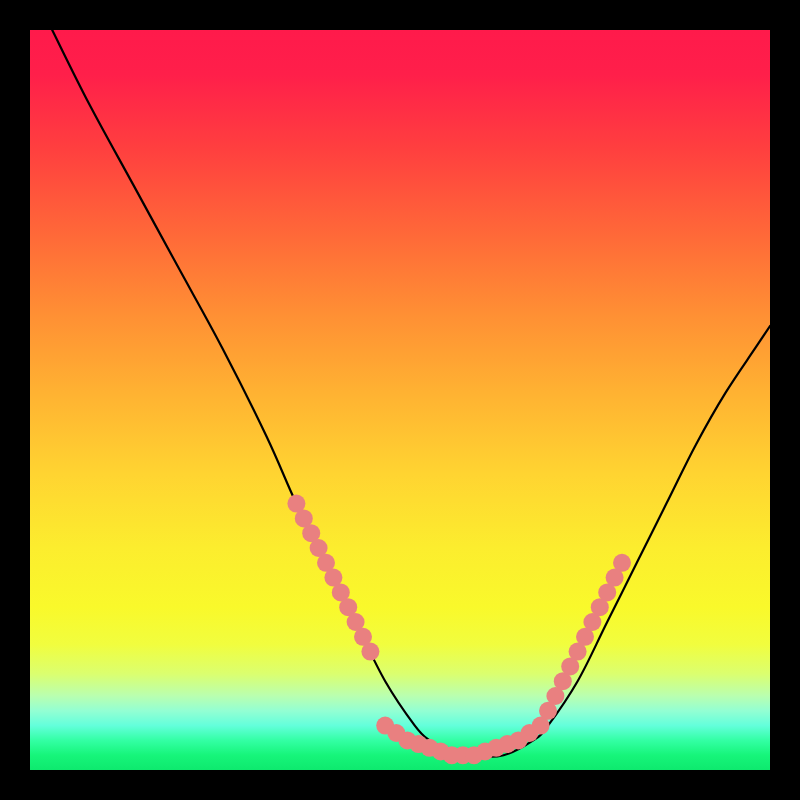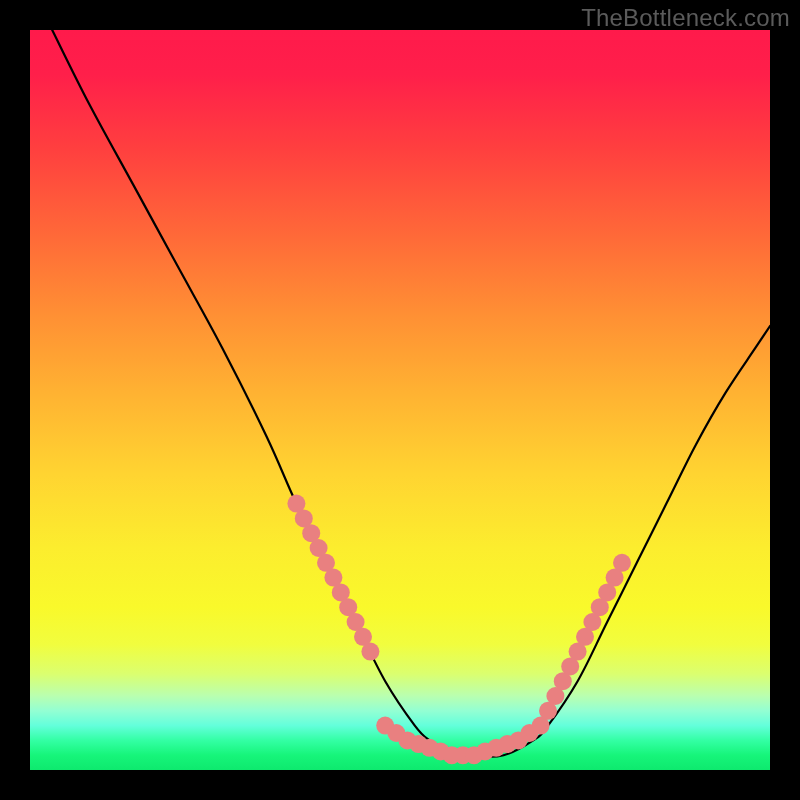--- a/index.html
+++ b/index.html
@@ -56,21 +56,20 @@
     position: absolute;
     inset: 0;
     width: 740px;
     height: 740px;
   }
 </style>
 </head>
 <body>
 
 <div class="stage">
-  <div class="watermark">TheBottleneck.com</div>
 
   <div class="plot-frame">
     <div class="gradient"></div>
     <svg class="curve" viewBox="0 0 740 740" preserveAspectRatio="none">
       <path id="main-curve" d="M 22.2 0.0 C 28.9 13.3, 44.5 46.0, 59.2 74.0 C 73.9 102.0, 87.6 126.1, 103.6 155.4 C 119.6 184.7, 132.0 207.5, 148.0 236.8 C 164.0 266.1, 176.4 287.6, 192.4 318.2 C 208.4 348.8, 223.5 379.0, 236.8 407.0 C 250.1 435.0, 255.7 451.0, 266.4 473.6 C 277.1 496.2, 285.3 511.5, 296.0 532.8 C 306.7 554.1, 314.9 570.7, 325.6 592.0 C 336.3 613.3, 344.5 632.6, 355.2 651.2 C 365.9 669.8, 376.8 684.9, 384.8 695.6 C 392.8 706.3, 394.3 706.4, 399.6 710.4 C 404.9 714.4, 406.4 715.1, 414.4 717.8 C 422.4 720.5, 433.3 723.9, 444.0 725.2 C 454.7 726.5, 462.9 727.9, 473.6 725.2 C 484.3 722.5, 495.2 715.7, 503.2 710.4 C 511.2 705.1, 510.0 706.3, 518.0 695.6 C 526.0 684.9, 536.9 669.8, 547.6 651.2 C 558.3 632.6, 566.5 613.3, 577.2 592.0 C 587.9 570.7, 596.1 554.1, 606.8 532.8 C 617.5 511.5, 625.7 494.9, 636.4 473.6 C 647.1 452.3, 655.3 434.4, 666.0 414.4 C 676.7 394.4, 684.9 379.9, 695.6 362.6 C 706.3 345.3, 717.2 330.2, 725.2 318.2 C 733.2 306.2, 737.3 300.0, 740.0 296.0" fill="none" stroke="#000" stroke-width="2.2" stroke-linecap="round" stroke-linejoin="round"></path>
       <g id="dots">
           <circle cx="266.4" cy="473.6" r="9" fill="#e98080"></circle>
           <circle cx="273.8" cy="488.4" r="9" fill="#e98080"></circle>
           <circle cx="281.2" cy="503.2" r="9" fill="#e98080"></circle>
           <circle cx="288.6" cy="518.0" r="9" fill="#e98080"></circle>

